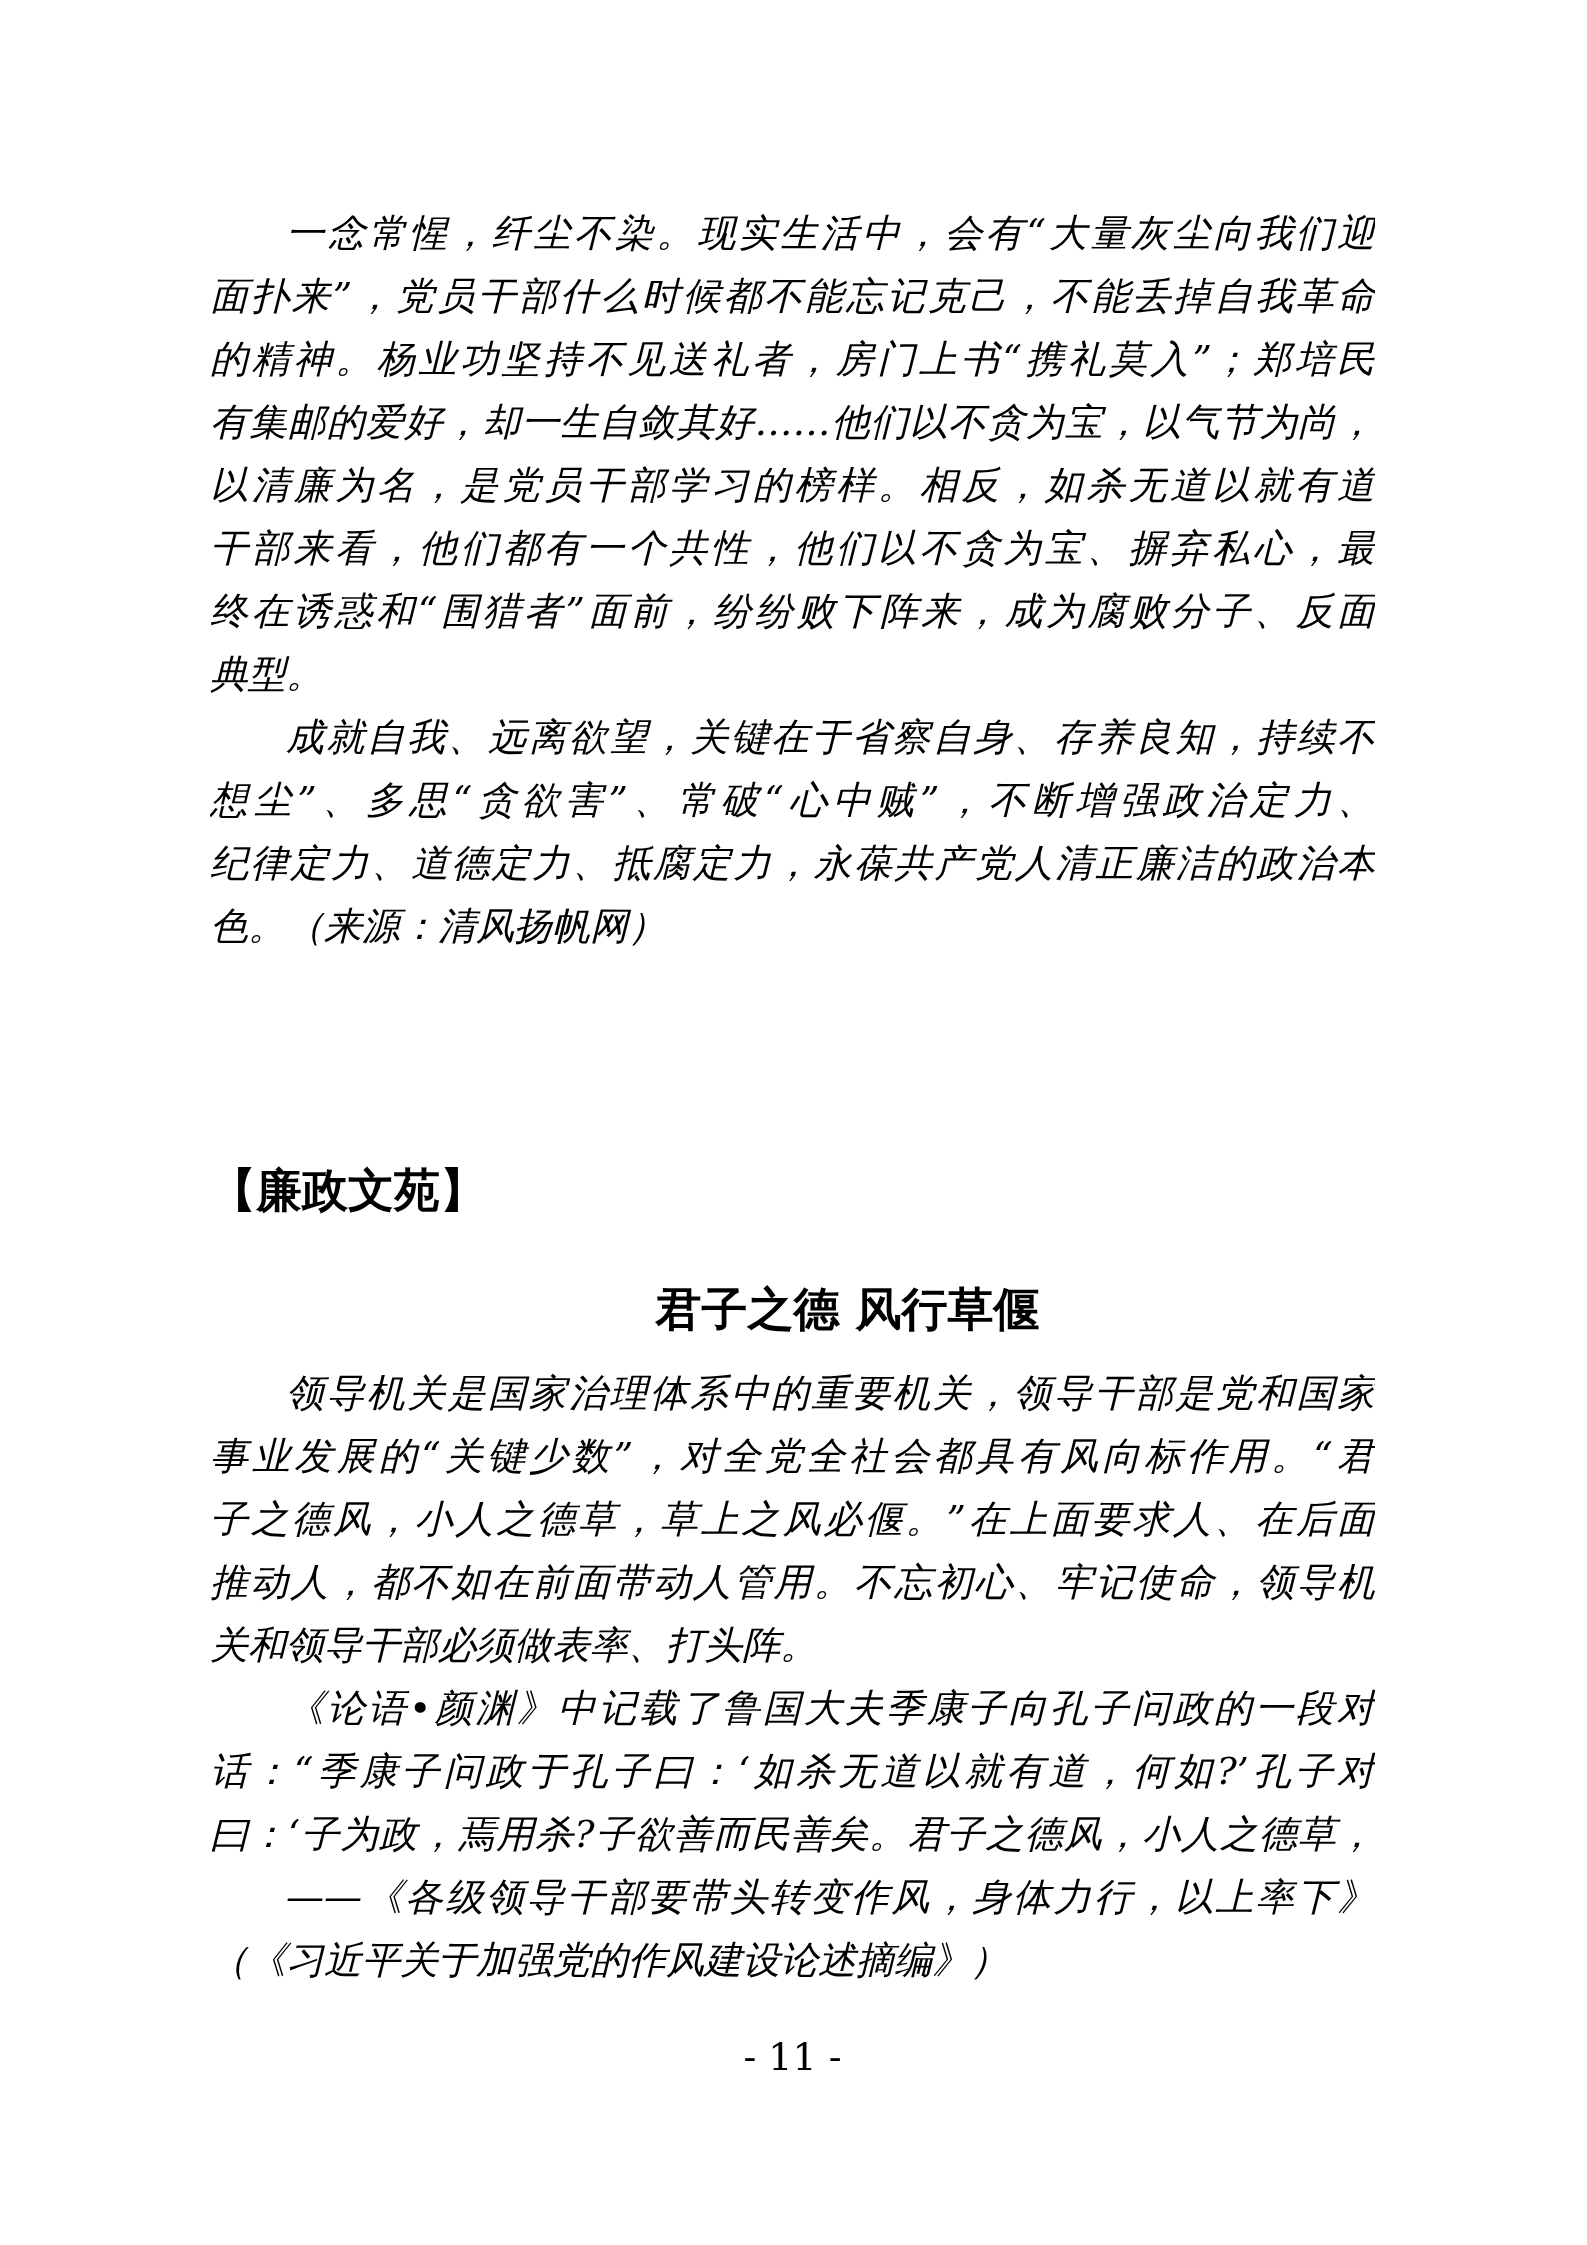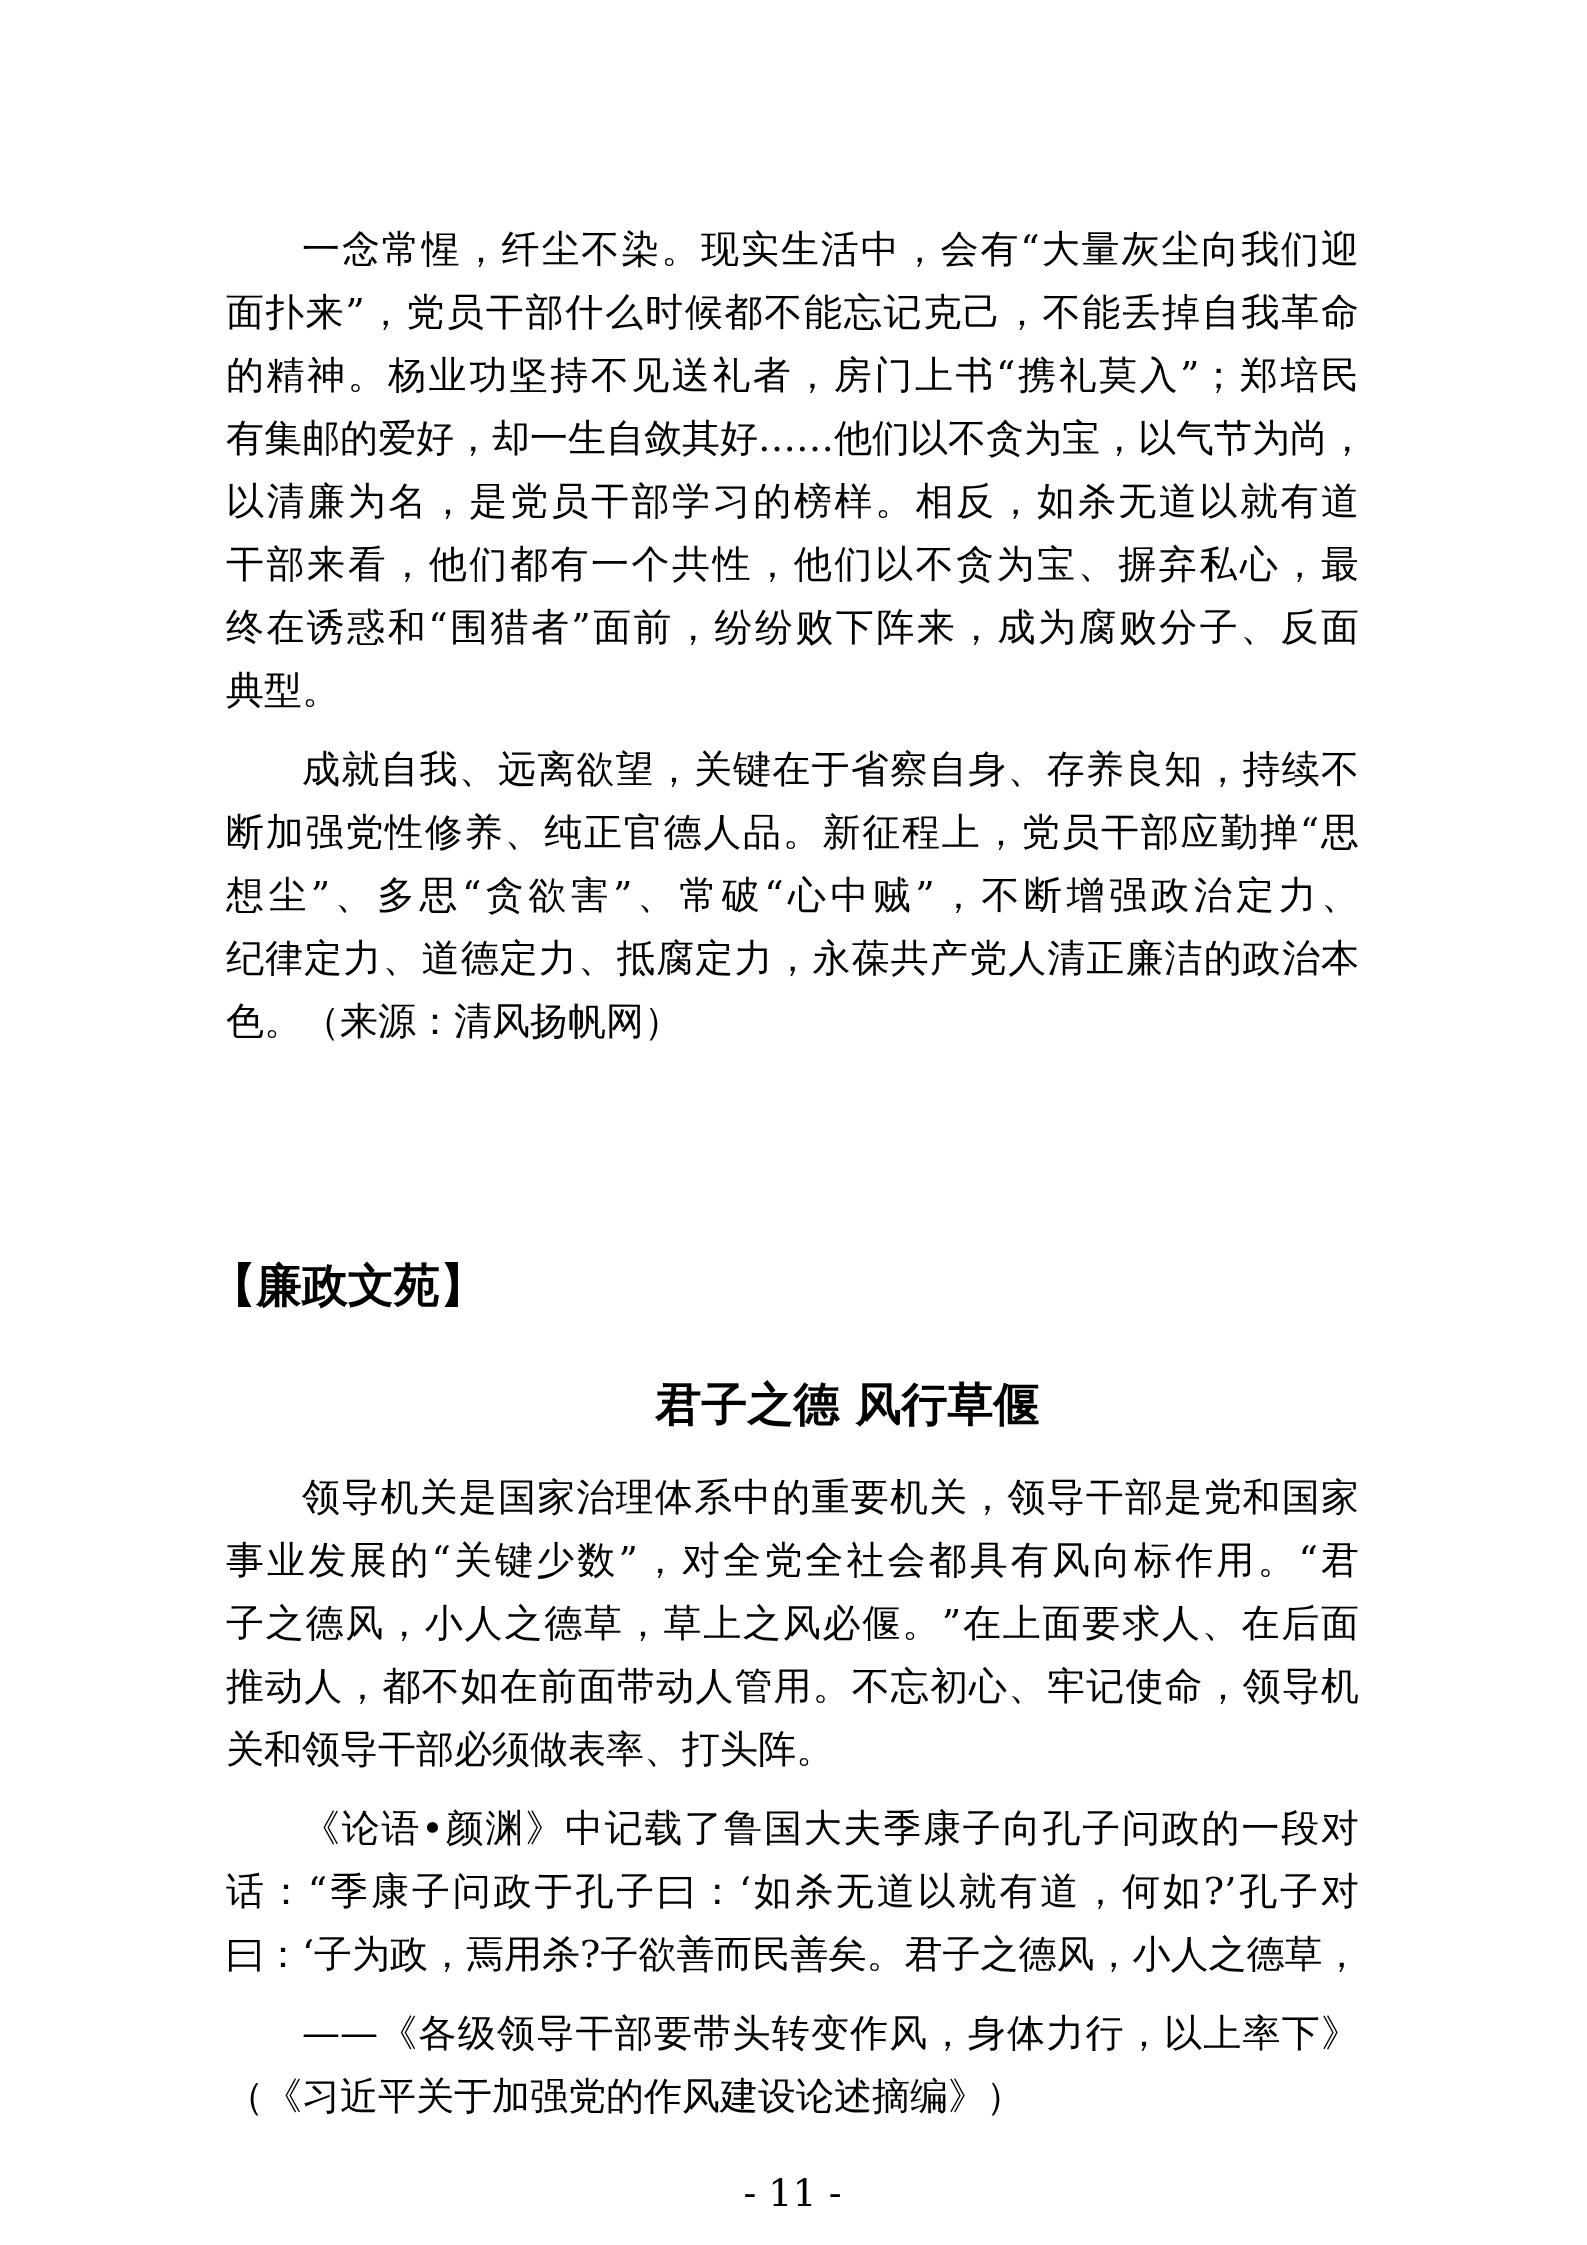--- a/index.html
+++ b/index.html
@@ -21,21 +21,21 @@
     width: 1587px;
     height: 2245px;
     background: #ffffff;
   }
   .column {
     position: absolute;
     left: 210px;
     top: 202px;
     width: 1165px;
   }
-  .para { margin: 16px; padding: 0; }
+  .para { margin: 0; padding: 0; font-style: italic; }
   .line {
     font-size: 38px;
     line-height: 63px;
     height: 63px;
     overflow: hidden;
     text-align: justify;
     text-align-last: justify;
     text-justify: inter-character;
     white-space: nowrap;
   }
@@ -79,21 +79,20 @@
       <div class="line">的精神。杨业功坚持不见送礼者，房门上书“携礼莫入”；郑培民</div>
       <div class="line">有集邮的爱好，却一生自敛其好……他们以不贪为宝，以气节为尚，</div>
       <div class="line">以清廉为名，是党员干部学习的榜样。相反，如杀无道以就有道</div>
       <div class="line">干部来看，他们都有一个共性，他们以不贪为宝、摒弃私心，最</div>
       <div class="line">终在诱惑和“围猎者”面前，纷纷败下阵来，成为腐败分子、反面</div>
       <div class="line no-stretch">典型。</div>
     </div>
 
     <div class="para">
       <div class="line indent">成就自我、远离欲望，关键在于省察自身、存养良知，持续不</div>
-      <div class="line">断加强党性修养、纯正官德人品。新征程上，党员干部应勤掸“思</div>
       <div class="line">想尘”、多思“贪欲害”、常破“心中贼”，不断增强政治定力、</div>
       <div class="line">纪律定力、道德定力、抵腐定力，永葆共产党人清正廉洁的政治本</div>
       <div class="line no-stretch">色。（来源：清风扬帆网）</div>
     </div>
 
     <div class="section-header">【廉政文苑】</div>
 
     <div class="article-title">君子之德 风行草偃</div>
 
     <div class="para">

